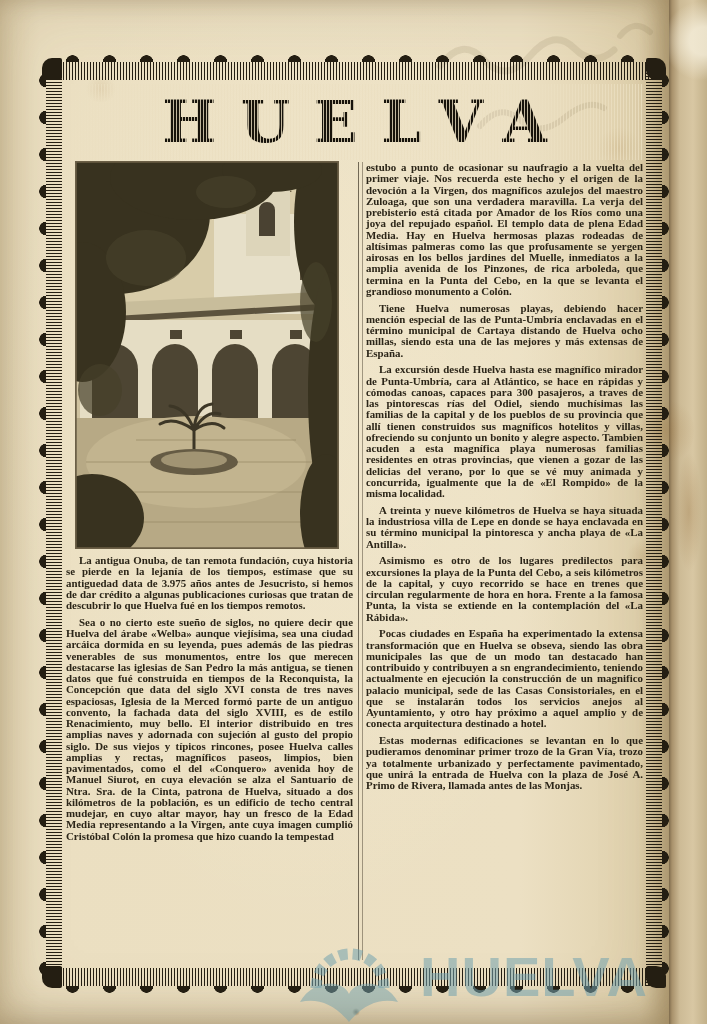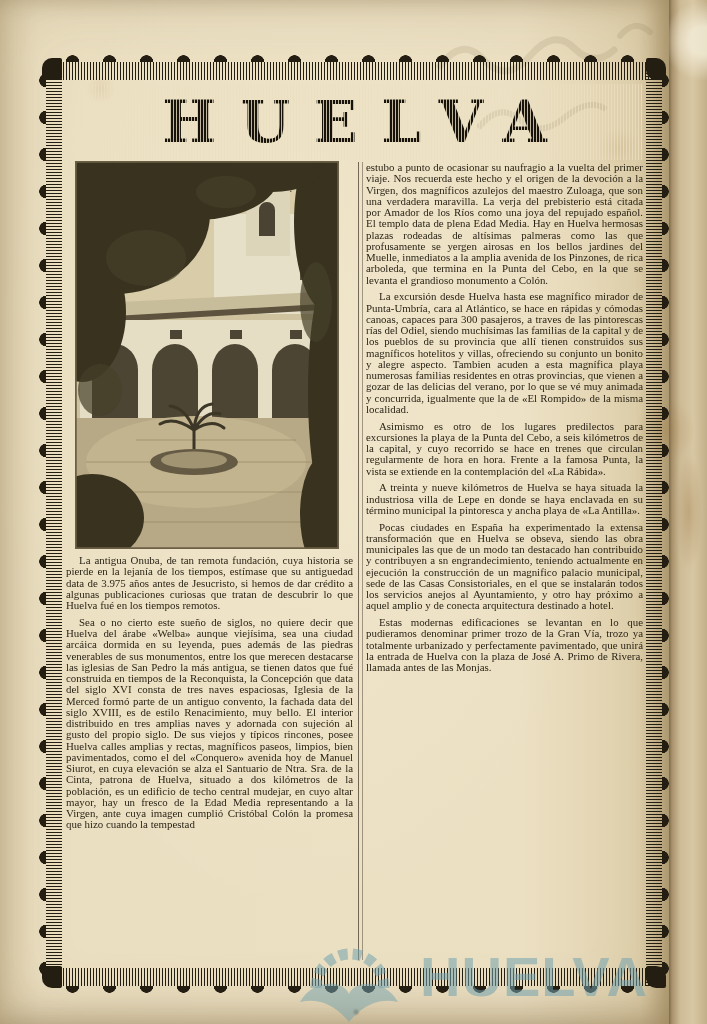--- a/index.html
+++ b/index.html
@@ -59,21 +59,21 @@
   .title{
     font-family:"DejaVu Serif", serif;font-weight:bold;
     font-size:57px;line-height:76px;letter-spacing:24px;margin-right:-24px;
     color:#17130b;
   }
   .masthead::after{content:'';position:absolute;inset:0;
     background:repeating-linear-gradient(90deg, rgba(235,223,193,0) 0 2px, rgba(235,223,193,.8) 2px 3px);
     pointer-events:none;}
 
   .cols{position:absolute;left:0;top:76px;bottom:0;width:577px;display:flex;}
-  .col{color:#2b2518;font-size:10.9px;line-height:11.25px;text-align:justify;}
+  .col{color:#2b2518;font-size:10.9px;line-height:11.25px;text-align:justify;font-weight:bold;}
   .col-left{width:287px;}
   .col-right{width:277px;padding-top:2px;}
   .divider{width:13px;position:relative;flex:0 0 13px;}
   .divider::before{content:'';position:absolute;left:5px;top:2px;bottom:4px;width:3px;
     border-left:1px solid rgba(62,53,38,.7);border-right:1px solid rgba(62,53,38,.45);}
   .col p{margin:0 0 5.5px;text-indent:13px;}
   .col p.noindent{text-indent:0;}
 
   .photo{display:block;width:262px;height:386px;margin:2px 6px 7px 10px;outline:1px solid #6b5f46;}
 
@@ -180,23 +180,24 @@
           <rect x="0" y="0" width="262" height="386" fill="none" stroke="#6b5f46" stroke-width="1.5"></rect>
         </svg>
         <p>La antigua Onuba, de tan remota fundación, cuya historia se pierde en la lejanía de los tiempos, estímase que su antiguedad data de 3.975 años antes de Jesucristo, si hemos de dar crédito a algunas publicaciones curiosas que tratan de descubrir lo que Huelva fué en los tiempos remotos.</p>
         <p>Sea o no cierto este sueño de siglos, no quiere decir que Huelva del árabe «Welba» aunque viejísima, sea una ciudad arcáica dormida en su leyenda, pues además de las piedras venerables de sus monumentos, entre los que merecen destacarse las iglesias de San Pedro la más antigua, se tienen datos que fué construida en tiempos de la Reconquista, la Concepción que data del siglo XVI consta de tres naves espaciosas, Iglesia de la Merced formó parte de un antiguo convento, la fachada data del siglo XVIII, es de estilo Renacimiento, muy bello. El interior distribuido en tres amplias naves y adornada con sujeción al gusto del propio siglo. De sus viejos y típicos rincones, posee Huelva calles amplias y rectas, magníficos paseos, limpios, bien pavimentados, como el del «Conquero» avenida hoy de Manuel Siurot, en cuya elevación se alza el Santuario de Ntra. Sra. de la Cinta, patrona de Huelva, situado a dos kilómetros de la población, es un edificio de techo central mudejar, en cuyo altar mayor, hay un fresco de la Edad Media representando a la Virgen, ante cuya imagen cumplió Cristóbal Colón la promesa que hizo cuando la tempestad</p>
       </div>
 
       <div class="divider"></div>
 
       <div class="col col-right">
         <p class="noindent">estubo a punto de ocasionar su naufragio a la vuelta del primer viaje. Nos recuerda este hecho y el origen de la devoción a la Virgen, dos magníficos azulejos del maestro Zuloaga, que son una verdadera maravilla. La verja del prebisterio está citada por Amador de los Ríos como una joya del repujado español. El templo data de plena Edad Media. Hay en Huelva hermosas plazas rodeadas de altísimas palmeras como las que profusamente se yergen airosas en los bellos jardines del Muelle, inmediatos a la amplia avenida de los Pinzones, de rica arboleda, que termina en la Punta del Cebo, en la que se levanta el grandioso monumento a Colón.</p>
+        <p>Tiene Huelva numerosas playas, debiendo hacer mención especial de las de Punta-Umbría enclavadas en el término municipal de Cartaya distando de Huelva ocho millas, siendo esta una de las mejores y más extensas de España.</p>
         <p>La excursión desde Huelva hasta ese magnífico mirador de Punta-Umbría, cara al Atlántico, se hace en rápidas y cómodas canoas, capaces para 300 pasajeros, a traves de las pintorescas rías del Odiel, siendo muchísimas las familias de la capital y de los pueblos de su provincia que allí tienen construidos sus magníficos hotelitos y villas, ofreciendo su conjunto un bonito y alegre aspecto. Tambien acuden a esta magnífica playa numerosas familias residentes en otras provincias, que vienen a gozar de las delicias del verano, por lo que se vé muy animada y concurrida, igualmente que la de «El Rompido» de la misma localidad.</p>
+        <p>A treinta y nueve kilómetros de Huelva se haya situada la industriosa villa de Lepe en donde se haya enclavada en su término municipal la pintoresca y ancha playa de «La Antilla».</p>
         <p>Asimismo es otro de los lugares predilectos para excursiones la playa de la Punta del Cebo, a seis kilómetros de la capital, y cuyo recorrido se hace en trenes que circulan regularmente de hora en hora. Frente a la famosa Punta, la vista se extiende en la contemplación del «La Rábida».</p>
-        <p>A treinta y nueve kilómetros de Huelva se haya situada la industriosa villa de Lepe en donde se haya enclavada en su término municipal la pintoresca y ancha playa de «La Antilla».</p>
         <p>Pocas ciudades en España ha experimentado la extensa transformación que en Huelva se obseva, siendo las obra municipales las que de un modo tan destacado han contribuido y contribuyen a sn engrandecimiento, teniendo actualmente en ejecución la construcción de un magnifico palacio municipal, sede de las Casas Consistoriales, en el que se instalarán todos los servicios anejos al Ayuntamiento, y otro hay próximo a aquel amplio y de conecta arquitectura destinado a hotel.</p>
         <p>Estas modernas edificaciones se levantan en lo que pudieramos denominar primer trozo de la Gran Vía, trozo ya totalmente urbanizado y perfectamente pavimentado, que unirá la entrada de Huelva con la plaza de José A. Primo de Rivera, llamada antes de las Monjas.</p>
       </div>
     </div>
   </div>
 
   <div class="watermark">
     <svg width="125" height="88" viewBox="0 0 125 88" style="position:absolute;left:0;top:0;">
       <g fill="none" stroke="rgba(114,162,174,.55)" stroke-width="11">
         <path d="M24,52 a34,34 0 0 1 68,0" stroke-dasharray="9 5"></path>

